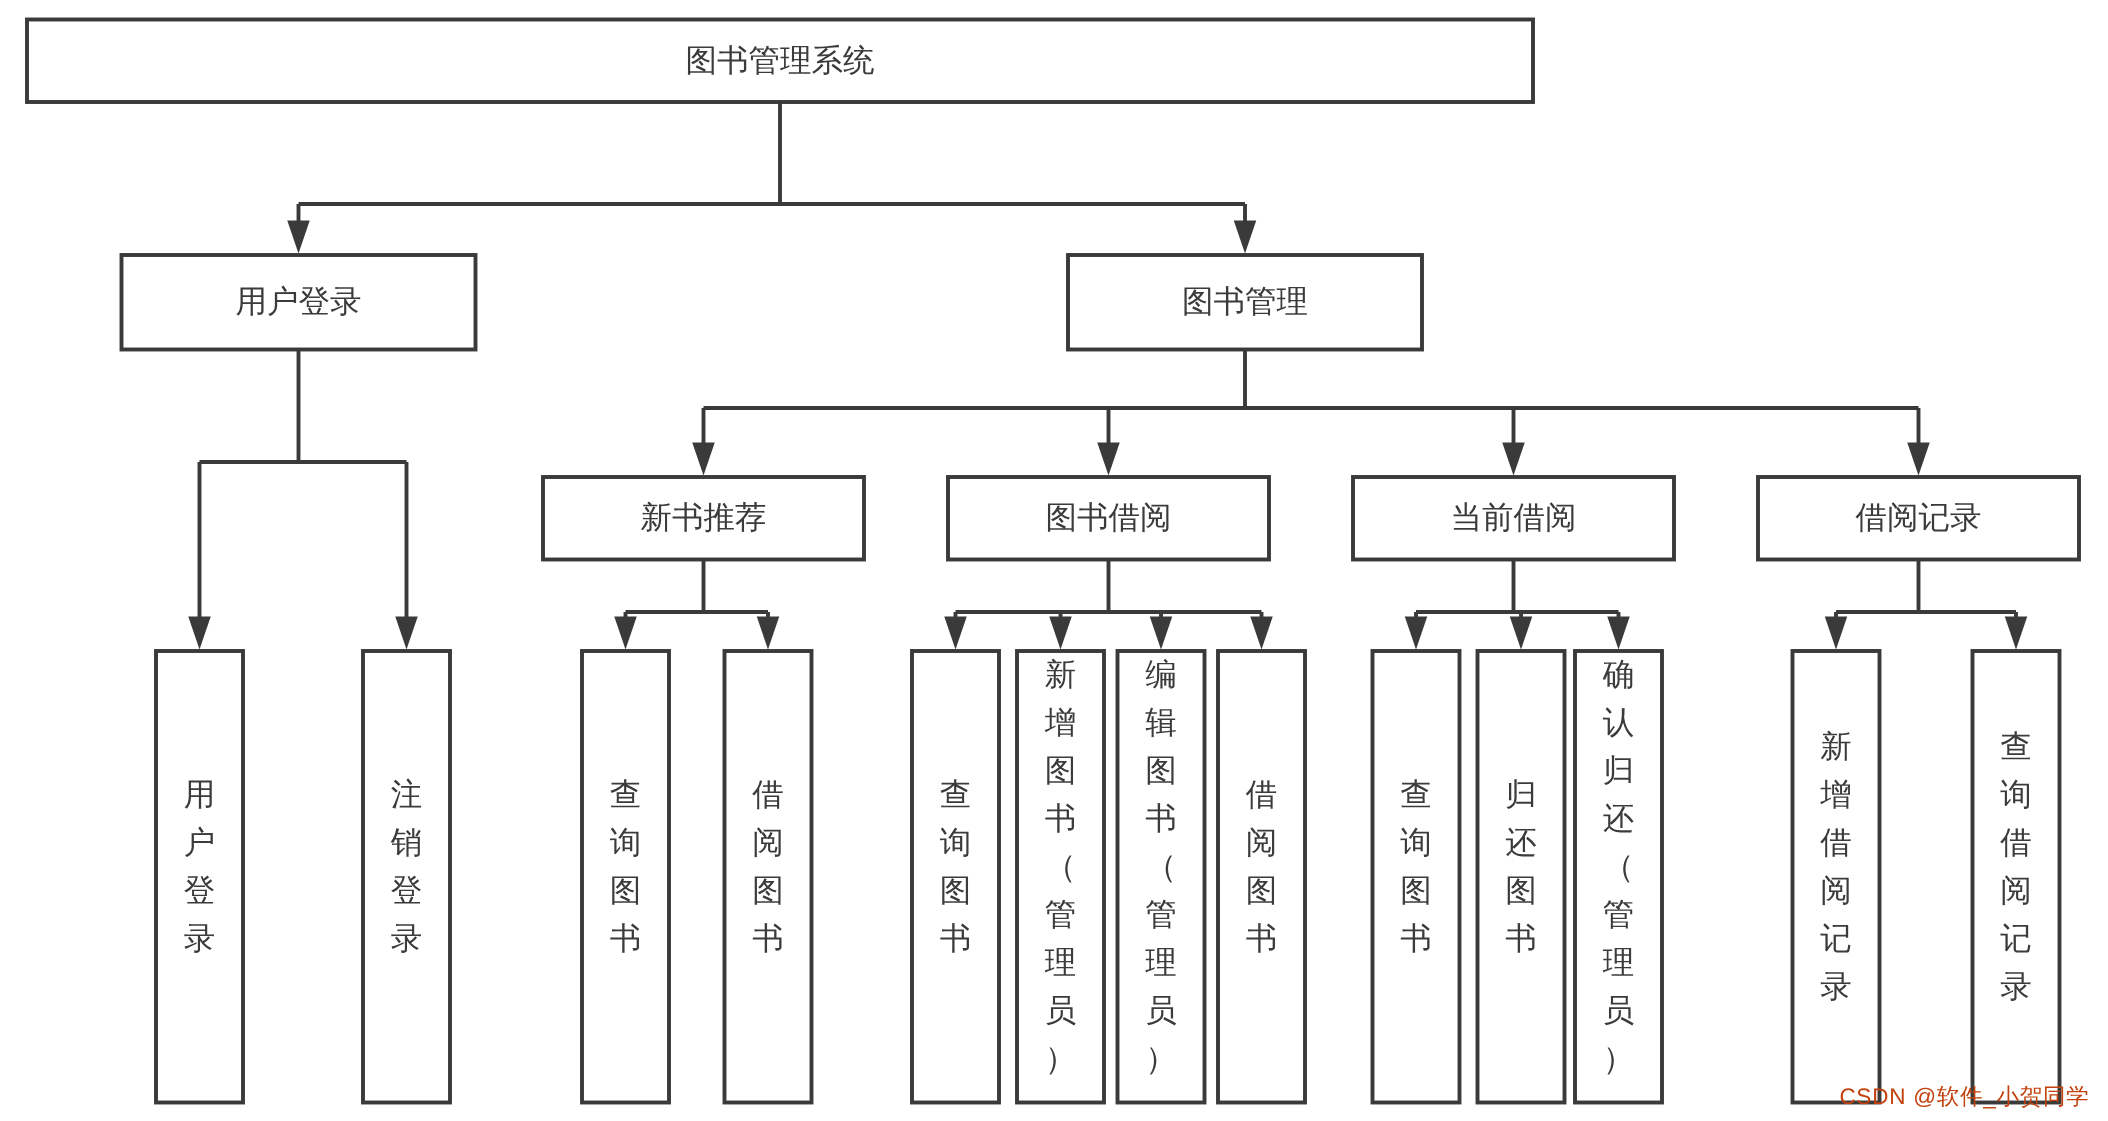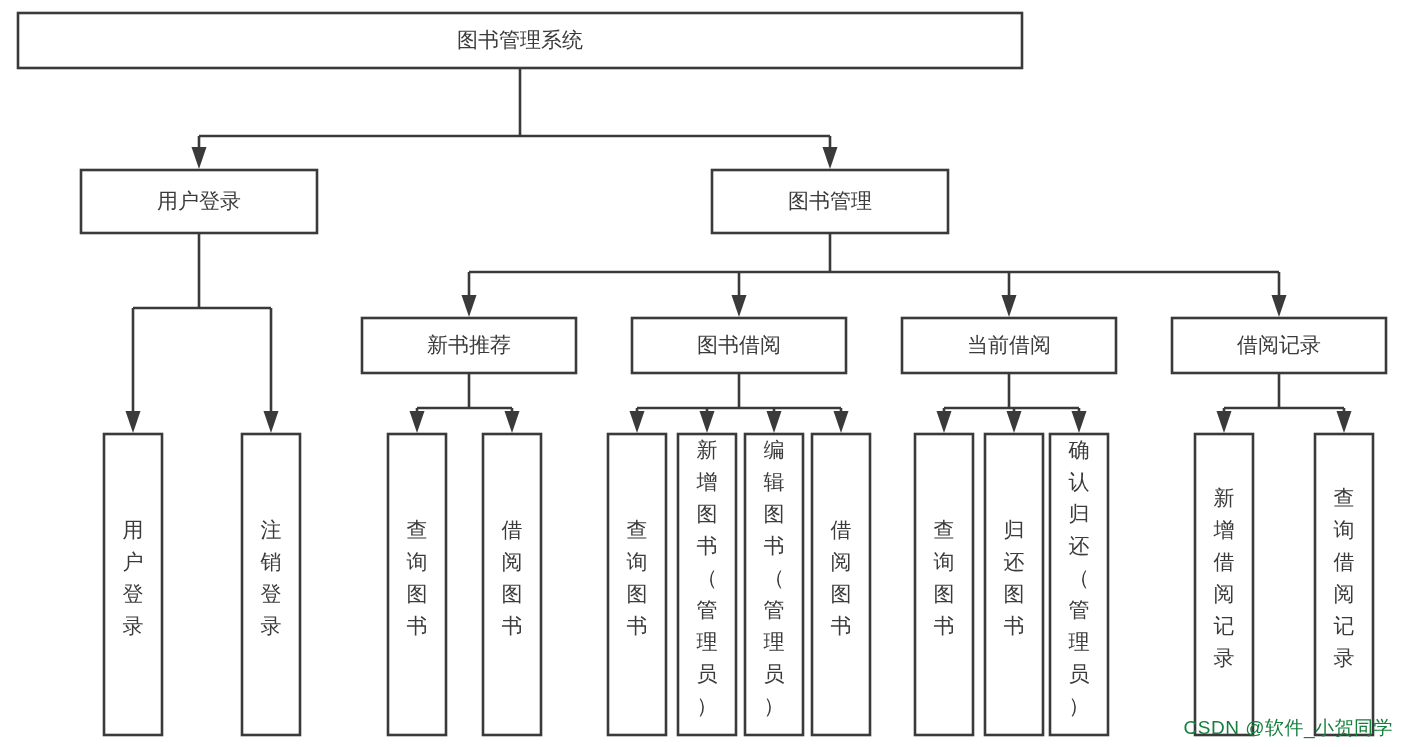--- a/index.html
+++ b/index.html
@@ -53,22 +53,22 @@
     fill: #3b3b3b;
     font-family: "Liberation Sans", "DejaVu Sans", sans-serif;
     font-size: 21px;
     text-anchor: middle;
   }
   .watermark {
     position: absolute;
     right: 12px;
     bottom: 6px;
     font-family: "Liberation Sans", "DejaVu Sans", sans-serif;
-    font-size: 19px;
-    color: #15803d;
+    font-size: 15px;
+    color: #c2410c;
     letter-spacing: 0.5px;
     white-space: nowrap;
     user-select: none;
   }
 </style>
 </head>
 <body>
 
 <div id="diagram-root">
   <svg class="flow" id="flow-svg" viewBox="0 0 1405 747" xmlns="http://www.w3.org/2000/svg">

